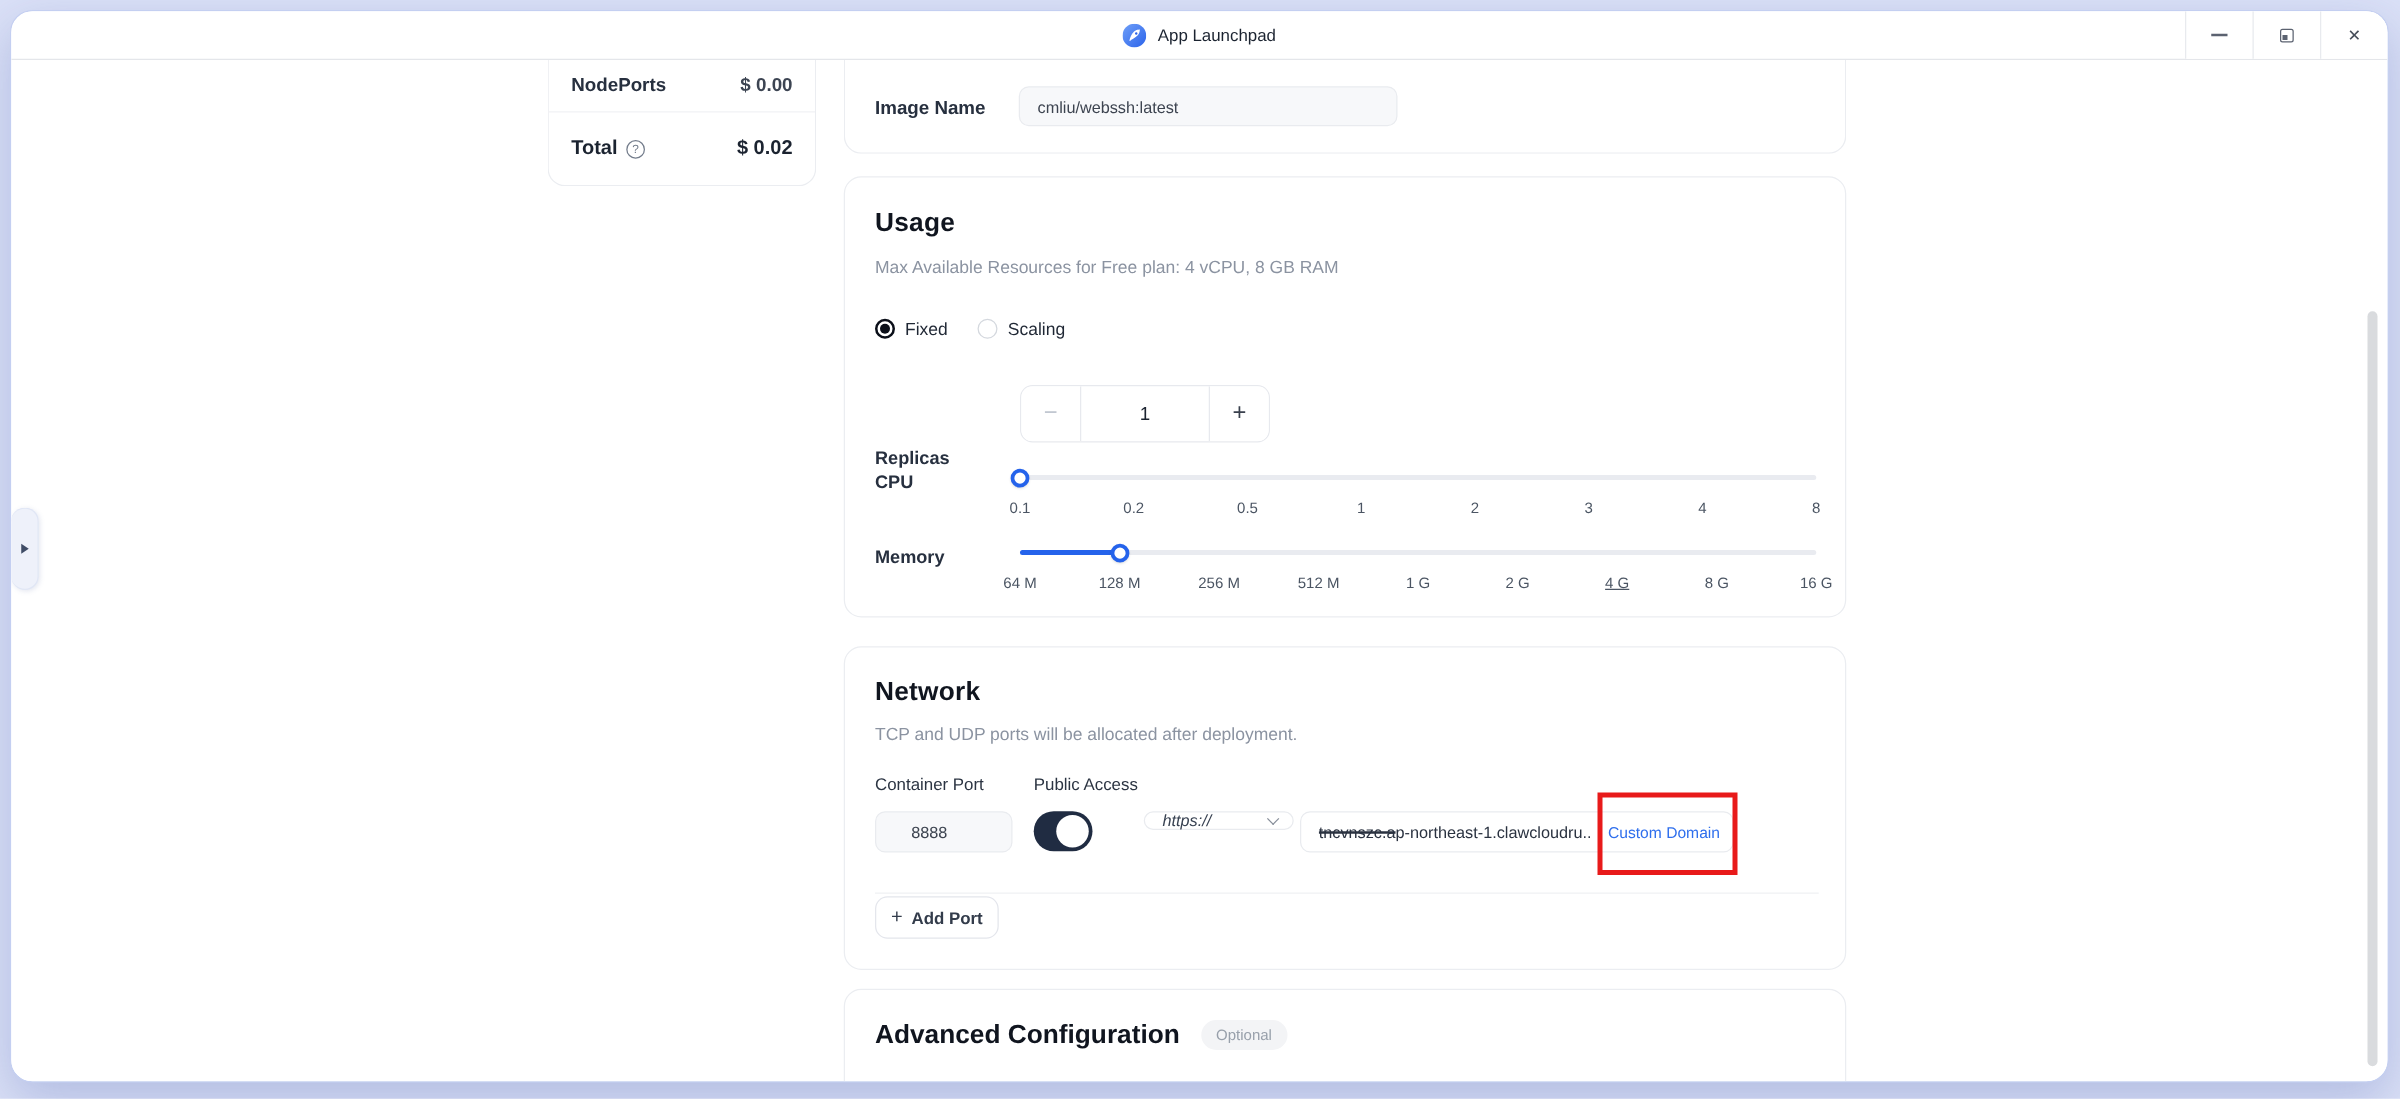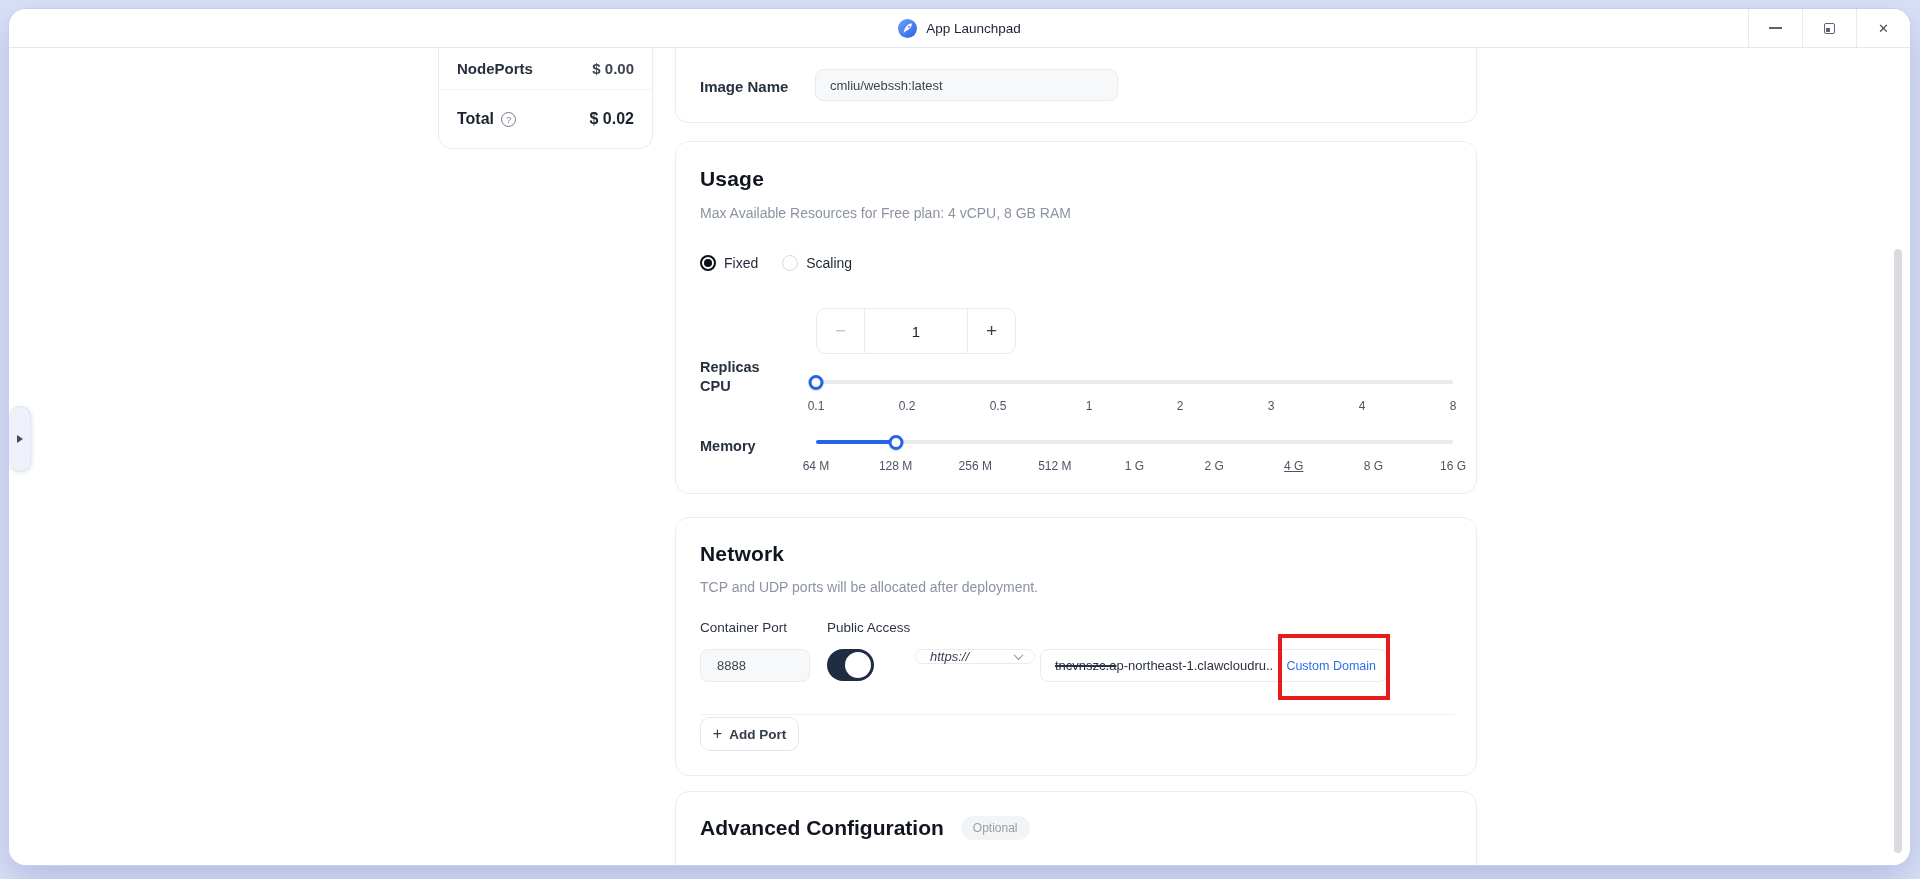--- a/index.html
+++ b/index.html
@@ -89,21 +89,21 @@
     box-shadow:0 1px 2px rgba(0,0,0,.12); cursor:grab;
   }
   .slider-ticks { position:absolute; left:0; right:0; top:27px; height:16px; }
   .tick { position:absolute; transform:translateX(-50%); font-size:12px; color:#4b5563; white-space:nowrap; }
   
   .network-card { left:666px; top:469px; width:802px; height:259px; }
   .small-label { position:absolute; font-size:13.5px; color:#2b3442; }
   .port-input {
     position:absolute; left:24px; top:131px; width:110px; height:33px;
     background:#f7f8fa; border:1px solid #e9ebef; border-radius:8px;
-    display:flex; align-items:center; padding:0 16px; font-size:13px; color:#3d4450;
+    display:flex; align-items:center; padding:0 28px; font-size:13px; color:#3d4450;
   }
   .toggle {
     position:absolute; left:151px; top:131px; width:47px; height:32px;
     background:#202c42; border-radius:16px; cursor:pointer;
   }
   .toggle-knob { position:absolute; right:3px; top:3px; width:26px; height:26px; background:#fff; border-radius:50%; }
   .proto-select {
     position:absolute; left:239px; top:131px; width:120px; height:15px;
     background:#fff; border:1px solid #e9ebef; border-radius:8px;
     display:flex; align-items:center; padding:0 12px 0 14px; font-size:13px; color:#374151; cursor:pointer;font-style:italic;

